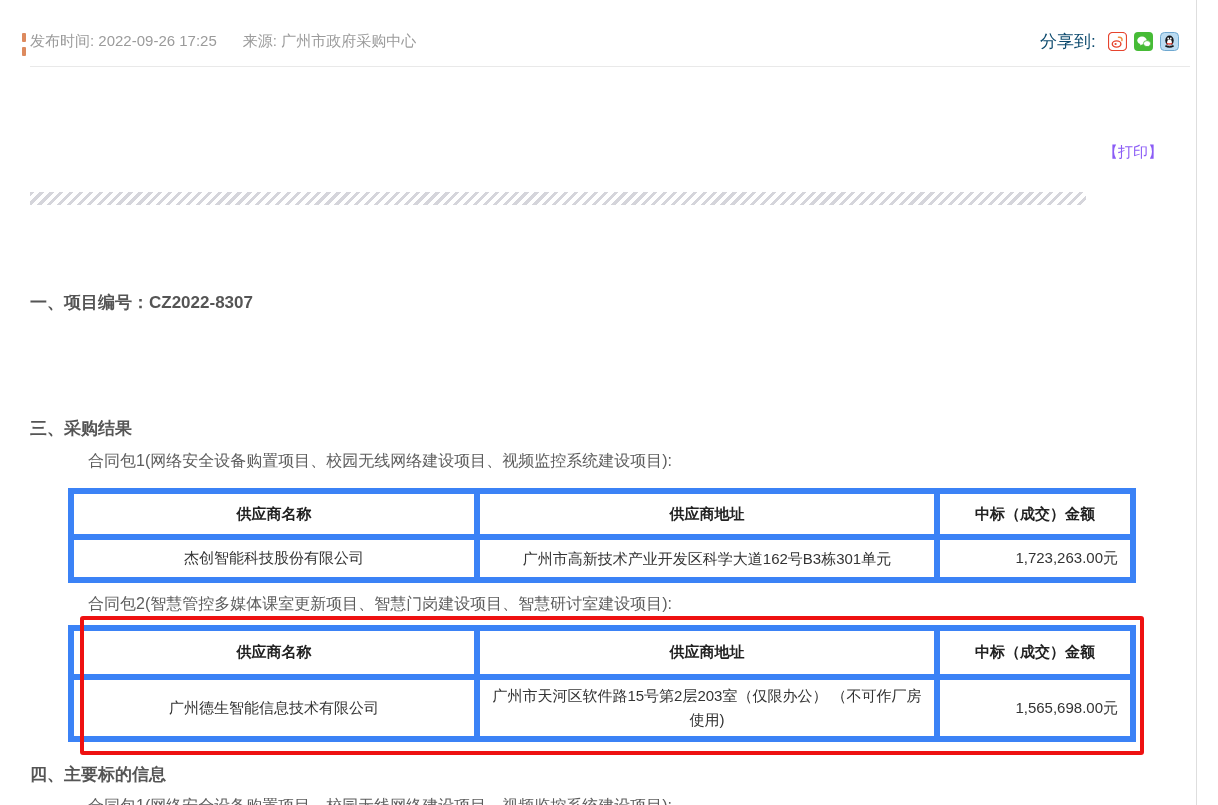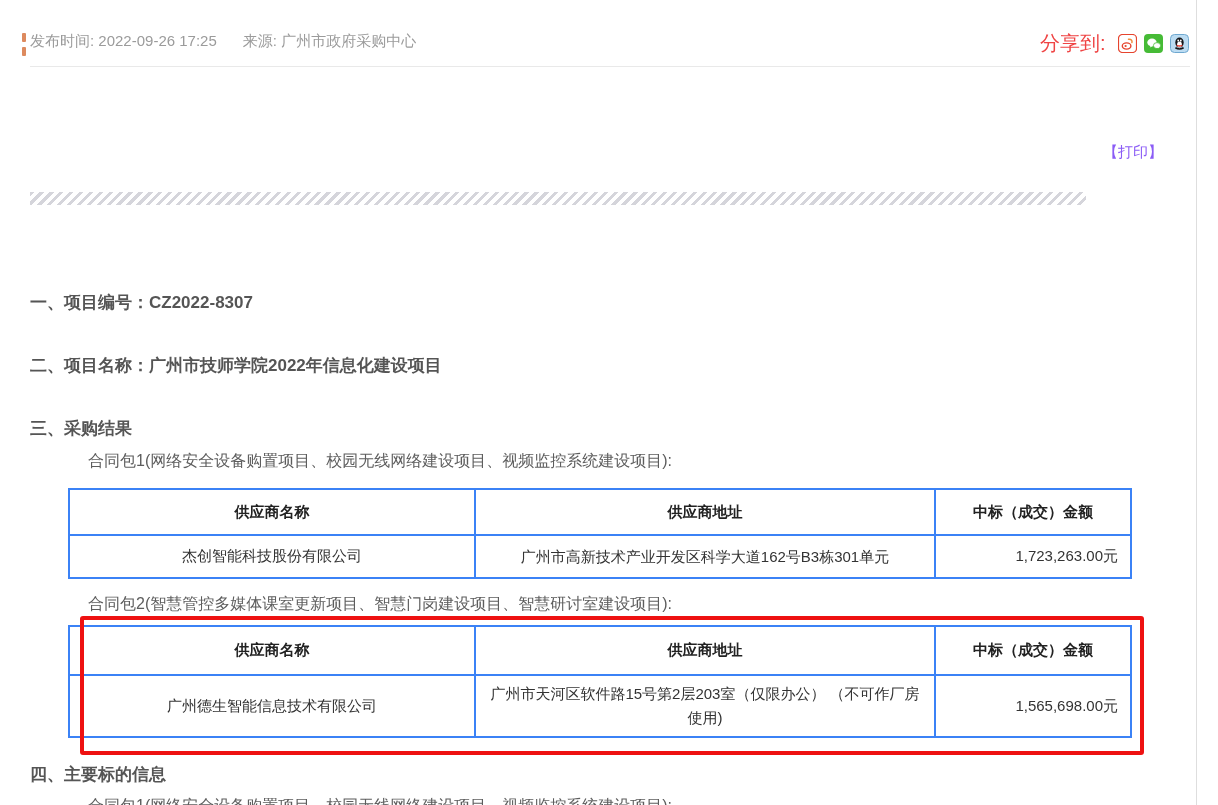--- a/index.html
+++ b/index.html
@@ -28,21 +28,21 @@
     font-size: 15px; color: #9b9b9b; white-space: nowrap; text-align: right;
   }
   .meta-bar .group { margin-right: 26px; }
   .meta-rule {
     position: absolute; left: 30px; top: 66px; width: 1160px; height: 1px;
     background: #e9e9e9;
   }
   .share-area {
     position: absolute; left: 1040px; top: 30px;
     display: flex; align-items: center;
-    font-size: 20px; color: #ef4444; justify-content: space-between;
+    font-size: 17px; color: #0c4a6e; justify-content: space-between;
   }
   .share-area .share-label { margin-right: 12px; }
   .share-icon { width: 19px; height: 19px; margin-right: 7px; cursor: pointer; display: inline-block; }
   .share-icon svg { width: 19px; height: 19px; display: block; }
 
   
   .page-title {
     position: absolute; left: 30px; top: 88px; width: 1130px;
     text-align: center;
     font-size: 27px; font-weight: bold; color: #1c1c1c;
@@ -79,21 +79,21 @@
 
   
   table.result-table {
     position: absolute; left: 68px;
     border-collapse: collapse; table-layout: fixed;
     width: 1062px;
     font-size: 15px; color: #333;
     background: #fff;
   }
   table.result-table th, table.result-table td {
-    border: 2px solid #3b82f6;
+    border: 6px solid #3b82f6;
     text-align: center; vertical-align: middle;
     padding: 2px 10px;
     overflow: hidden;
   }
   table.result-table th { font-weight: bold; color: #222; }
   table.result-table td.amount { text-align: right; padding-right: 12px; }
   table.result-table td.address { line-height: 24px; }
   .t1 { top: 488px; }
   .t1 tr.hdr { height: 46px; }
   .t1 tr.row { height: 43px; }
@@ -153,21 +153,20 @@
       </svg>
     </span>
   </div>
 
 
   <a class="print-button">【打印】</a>
 
   <div class="hatch-divider"></div>
 
   <div class="section-heading s1">一、项目编号：CZ2022-8307</div>
-  <div class="section-heading s2">二、项目名称：广州市技师学院2022年信息化建设项目</div>
   <div class="section-heading s3">三、采购结果</div>
 
   <div class="package-intro p1">合同包1(网络安全设备购置项目、校园无线网络建设项目、视频监控系统建设项目):</div>
 
   <table class="result-table t1">
     <colgroup>
         <col style="width:406px">
         <col style="width:460px">
         <col style="width:196px">
       </colgroup>

